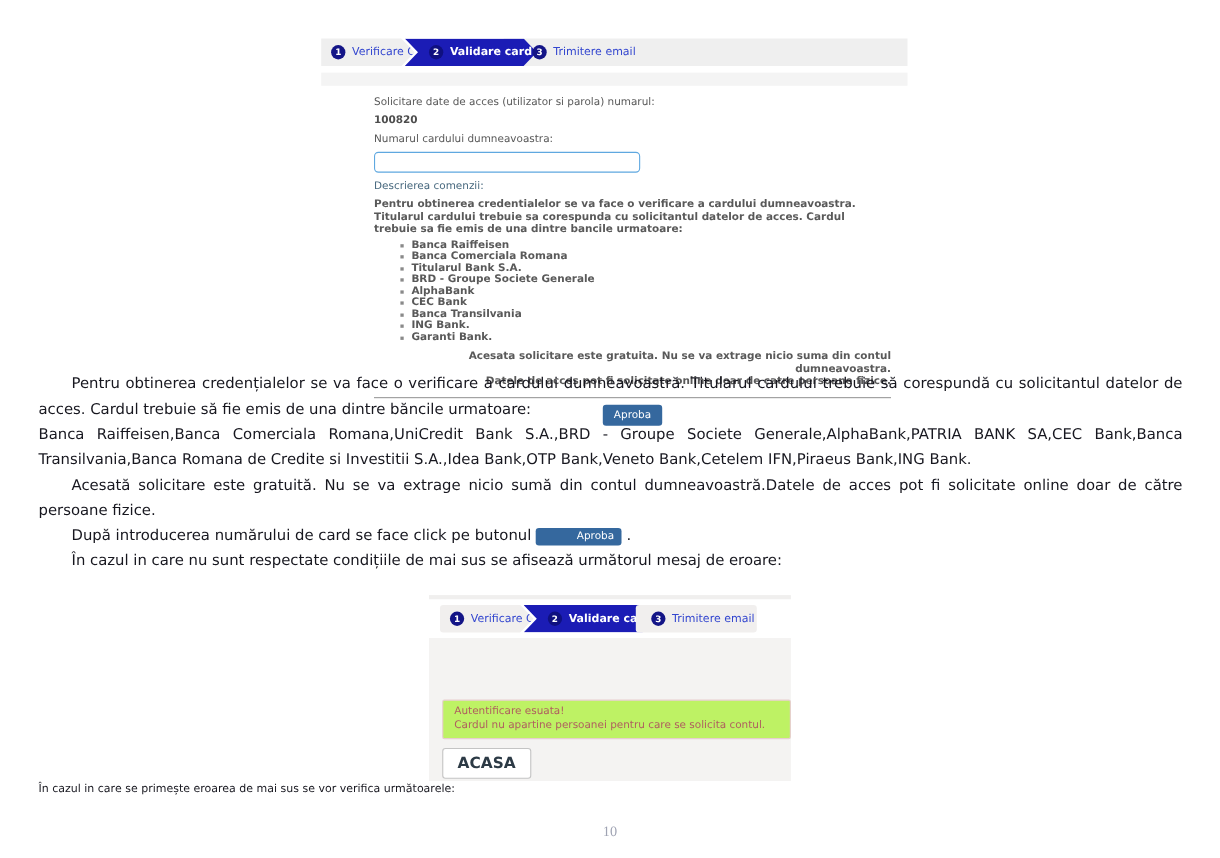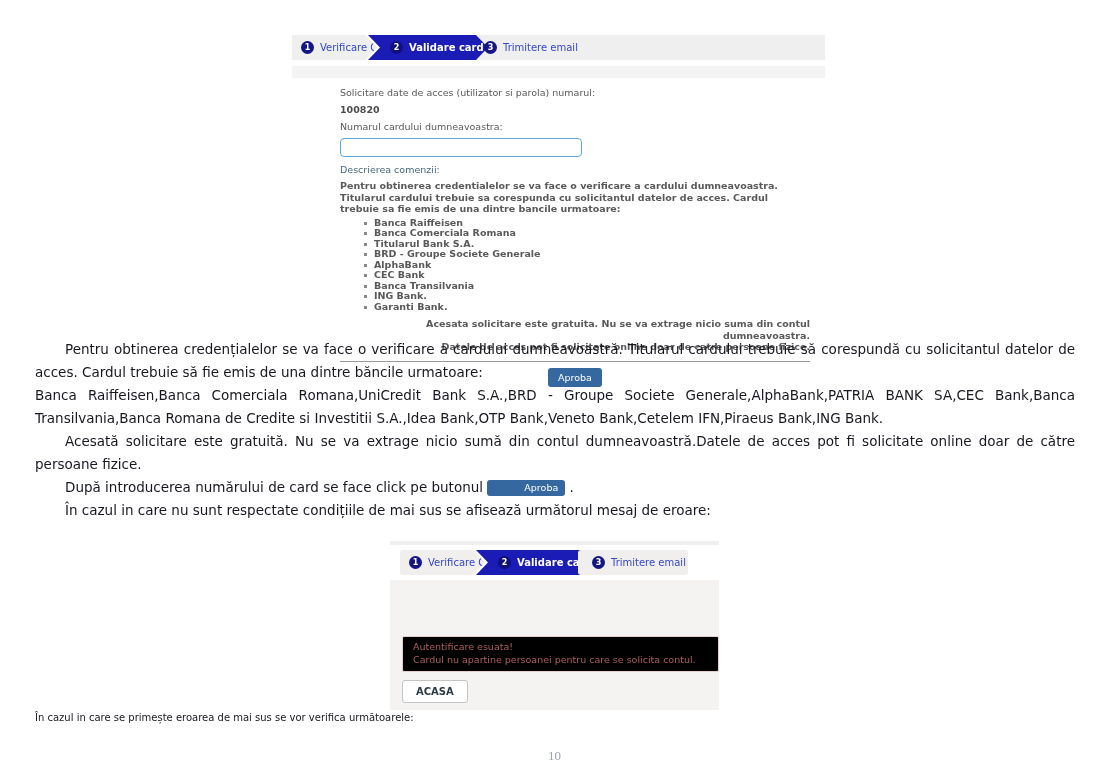--- a/index.html
+++ b/index.html
@@ -140,38 +140,38 @@
   .shot2-white { background: #ffffff; padding: 5px 0 5px 10px; }
   .shot2-body {
     position: relative;
     background: #f4f3f2;
     height: 130px;
   }
   .errbox {
     position: absolute;
     left: 12px; right: 0;
     top: 56px;
-    background: #000000;
+    background: #bef264;
     border: 1px solid #e7cece;
     border-radius: 2px;
     color: #af5f5f;
     font-size: 9.5px;
     line-height: 1.35;
     padding: 4px 10px;
     box-sizing: border-box;
   }
   .acasa-btn {
     position: absolute;
     left: 12px; top: 100px;
     background: #ffffff;
     border: 1px solid #c4c4c4;
     border-radius: 3px;
     color: #2c3a45;
     font-weight: bold;
-    font-size: 10px;
+    font-size: 14px;
     font-family: "DejaVu Sans", sans-serif;
     padding: 5px 13px;
     cursor: pointer;
   }
 
   
   .doc-text {
     position: absolute;
     left: 35px; top: 338px;
     width: 1040px;

